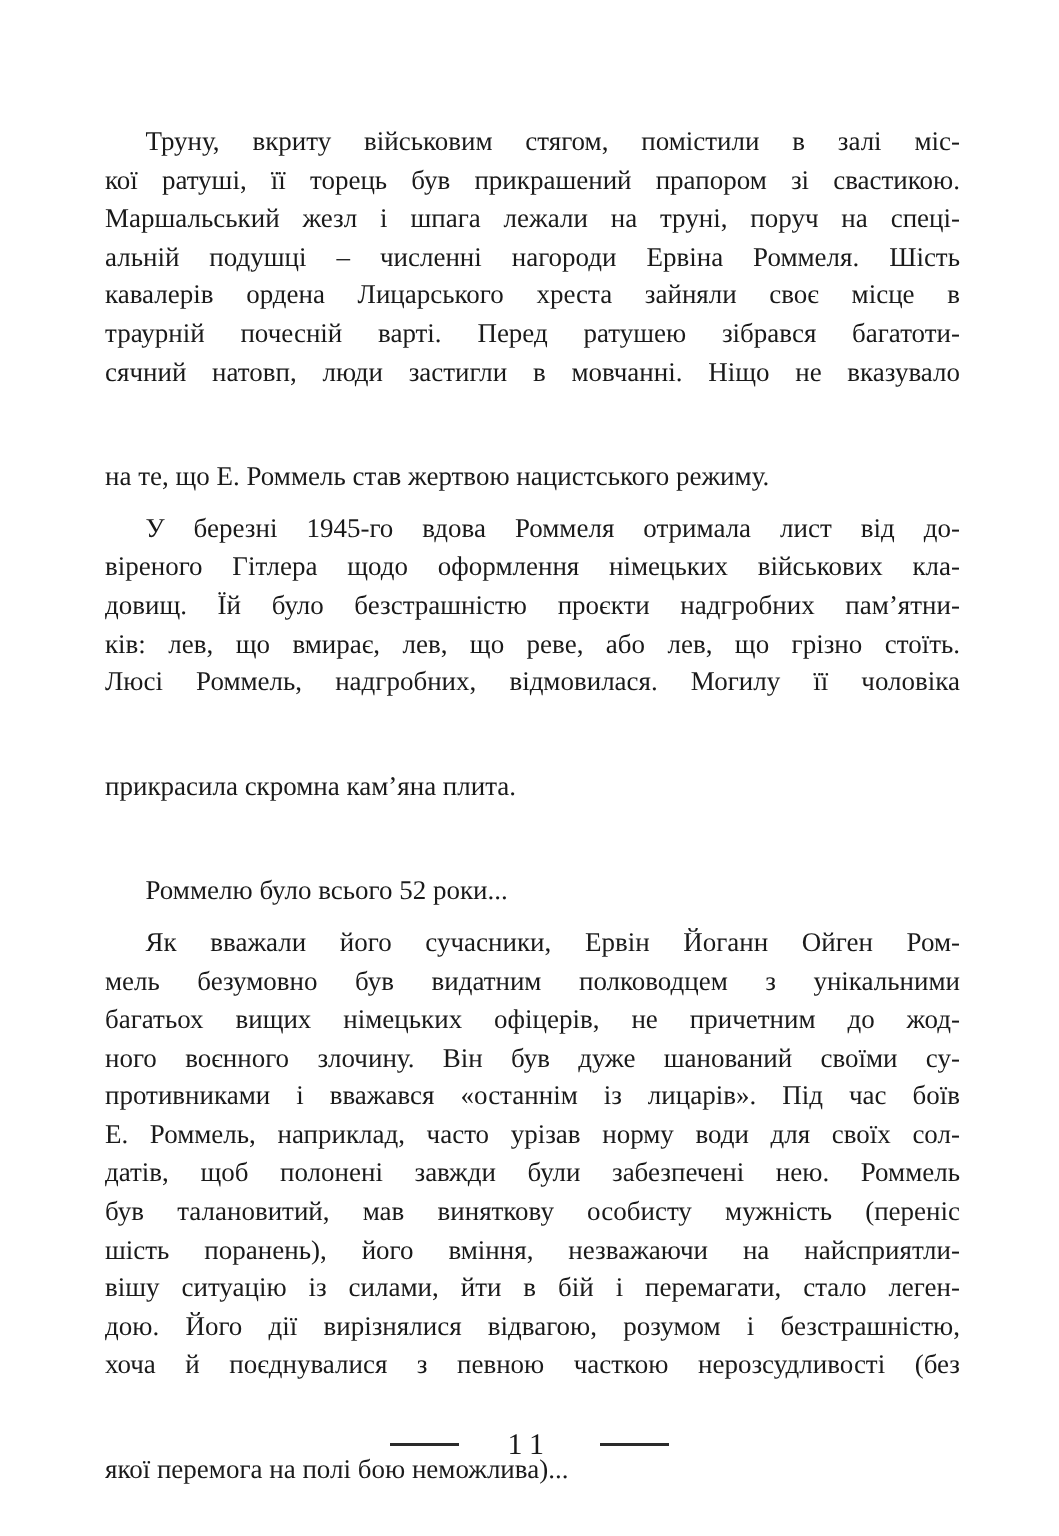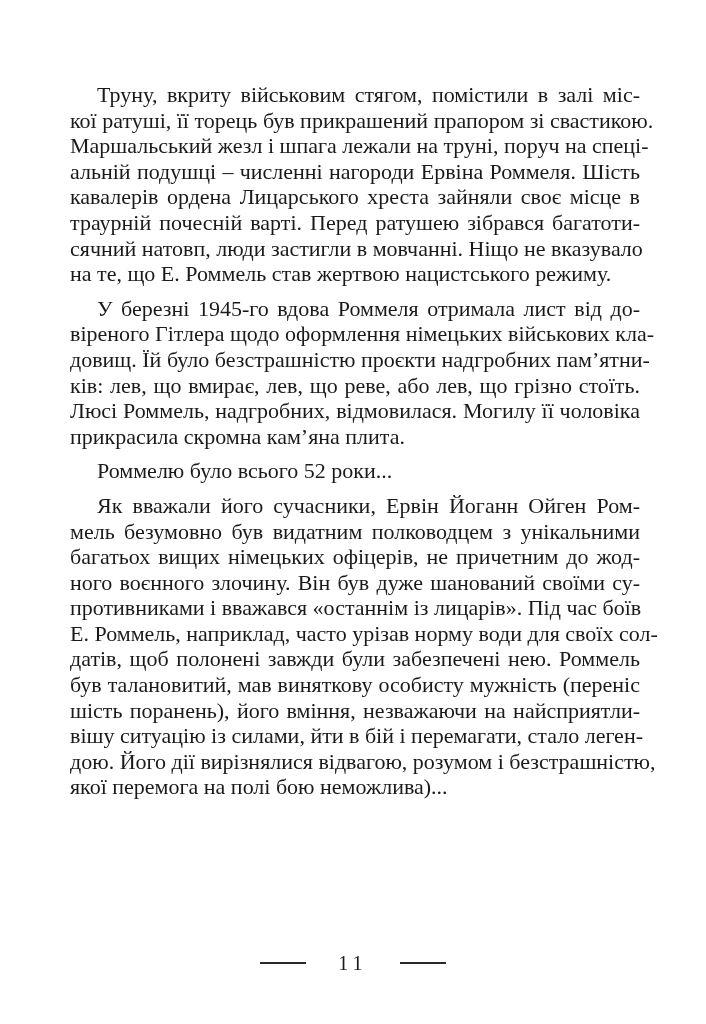--- a/index.html
+++ b/index.html
@@ -5,25 +5,25 @@
   html, body { margin:0; padding:0; }
   body {
     width:706px; height:1024px; background:#ffffff; position:relative; overflow:hidden;
     font-family: "Liberation Serif", "DejaVu Serif", serif; color:#1a1a1a;
   }
   .page-text {
     position:absolute; left:70px; top:82px; width:570px;
   }
   .para { margin:0 0 9px 0; }
   .line {
-    display:block; font-size:22px; line-height:25.6px; height:25.6px;
+    display:block; font-size:18px; line-height:25.6px; height:25.6px;
     white-space:nowrap; text-align:justify; text-align-last:justify;
   }
   .line.indent { padding-left:27px; }
-  .line.last { text-align-last:left; }
+  .line.last { text-align-last:left;margin-top:44px; }
   .folio {
     position:absolute; top:953px; left:0; width:706px; display:flex; justify-content:center; align-items:center;
   }
   .folio .rule { width:46px; height:1.5px; background:#2a2a2a; }
   .folio .num { margin:0 32px; font-size:20px; letter-spacing:5px; line-height:20px; }
 </style>
 </head>
 <body>
 
 <div class="page-text">
@@ -53,20 +53,21 @@
     <span class="line">мель безумовно був видатним полководцем з унікальними</span>
     <span class="line">багатьох вищих німецьких офіцерів, не причетним до жод-</span>
     <span class="line">ного воєнного злочину. Він був дуже шанований своїми су-</span>
     <span class="line">противниками і вважався «останнім із лицарів». Під час боїв</span>
     <span class="line">Е. Роммель, наприклад, часто урізав норму води для своїх сол-</span>
     <span class="line">датів, щоб полонені завжди були забезпечені нею. Роммель</span>
     <span class="line">був талановитий, мав виняткову особисту мужність (переніс</span>
     <span class="line">шість поранень), його вміння, незважаючи на найсприятли-</span>
     <span class="line">вішу ситуацію із силами, йти в бій і перемагати, стало леген-</span>
     <span class="line">дою. Його дії вирізнялися відвагою, розумом і безстрашністю,</span>
+    <span class="line">хоча й поєднувалися з певною часткою нерозсудливості (без</span>
     <span class="line last">якої перемога на полі бою неможлива)...</span>
   </p>
 </div>
 
 <div class="folio">
   <span class="rule"></span>
   <span class="num">11</span>
   <span class="rule"></span>
 </div>
 

